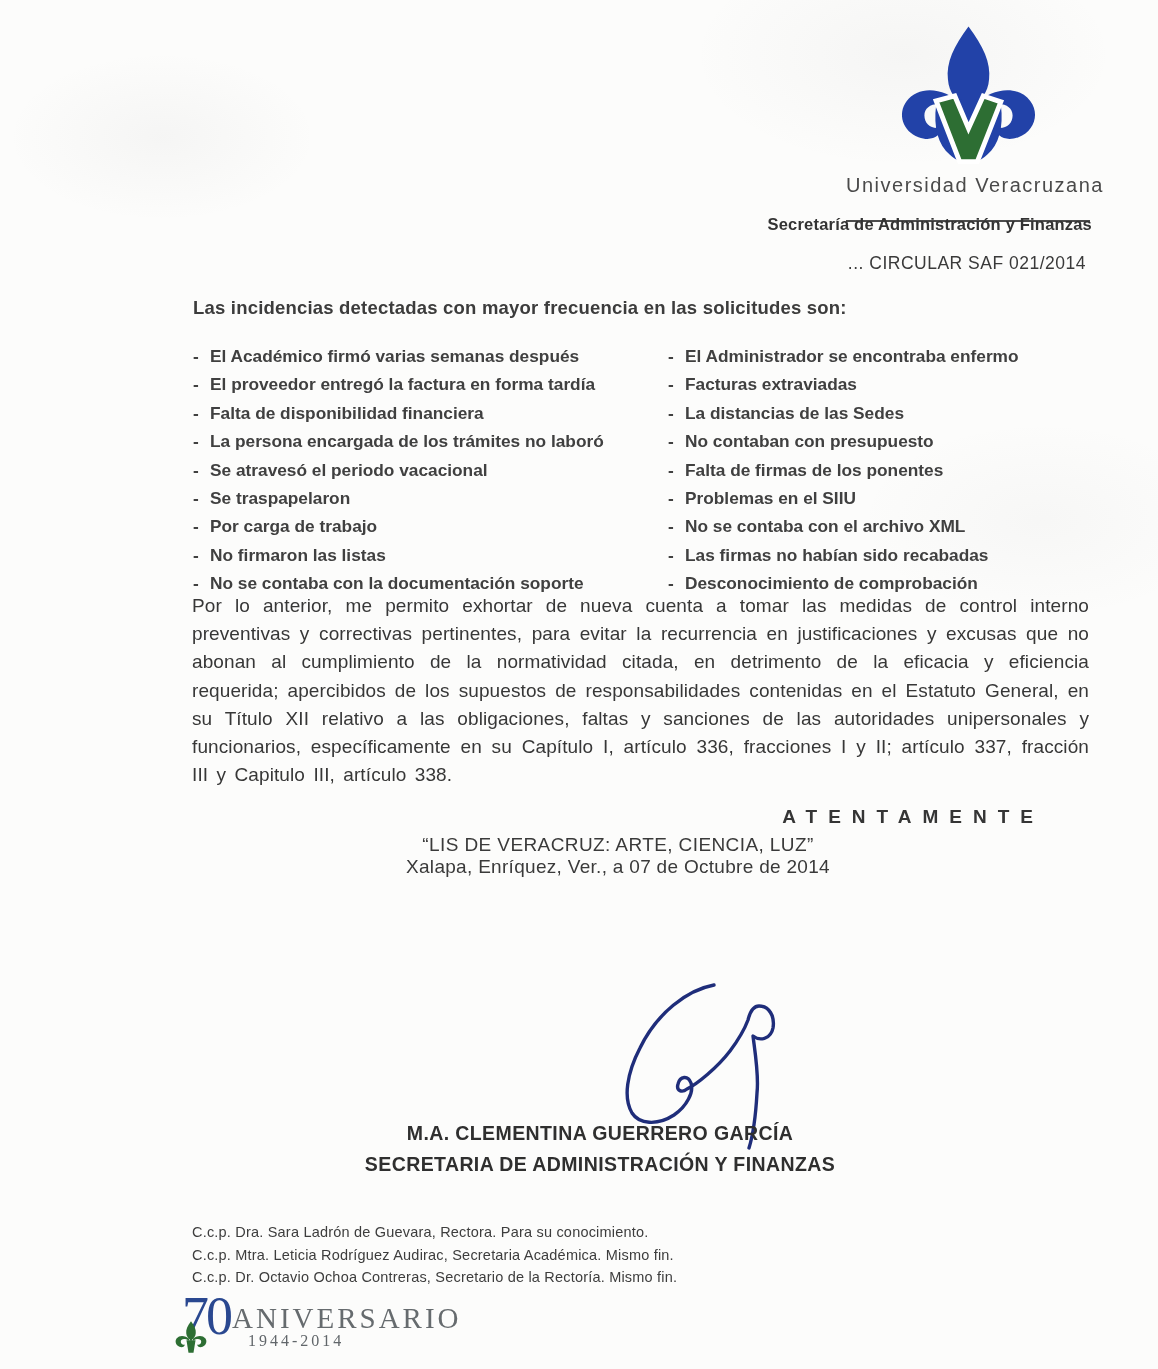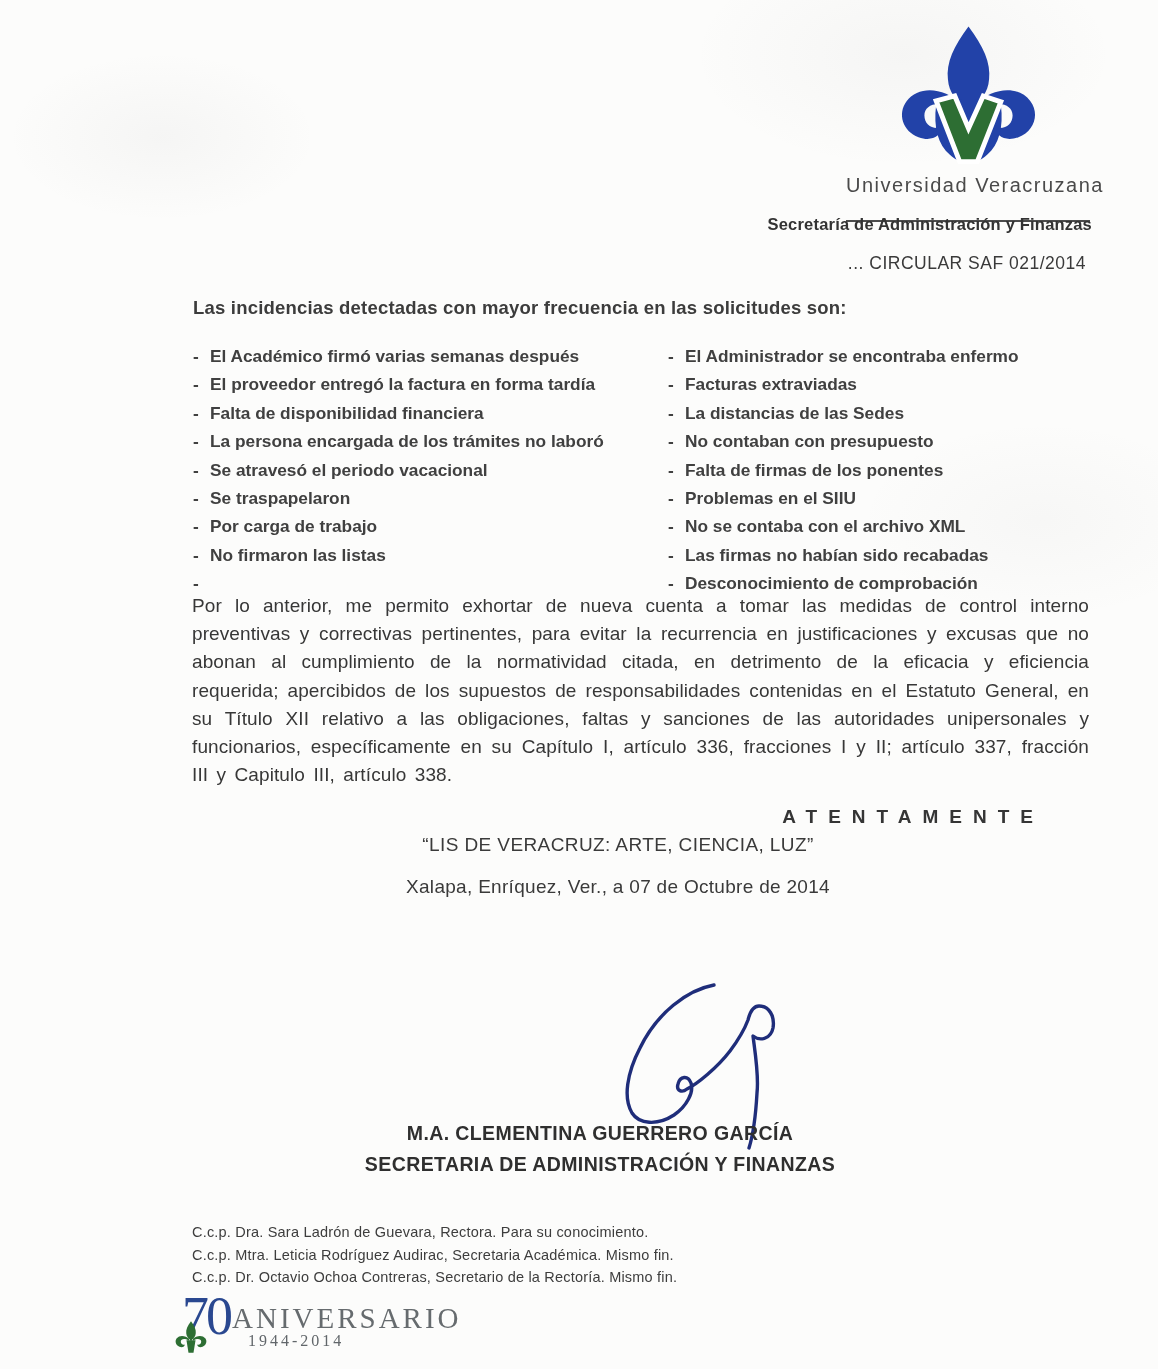--- a/index.html
+++ b/index.html
@@ -59,21 +59,21 @@
     font-size:19px;line-height:28.2px;color:#373737;
     text-align:justify;word-spacing:3px;letter-spacing:.1px;
   }
 
   
   .closing{
     position:absolute;left:192px;top:806px;width:852px;text-align:center;color:#3a3a3a;
   }
   .salutation{font-size:19px;font-weight:700;letter-spacing:11px;text-indent:11px;color:#353535;text-align:right;}
   .motto{font-size:19px;margin-top:6px;letter-spacing:.4px;}
-  .place-date{font-size:19px;margin-top:20px;letter-spacing:.3px;}
+  .place-date{font-size:19px;margin-top:0;letter-spacing:.3px;}
 
   
   .signature{position:absolute;left:612px;top:980px;width:172px;height:172px;}
   .signer{
     position:absolute;left:192px;top:1122px;width:816px;text-align:center;color:#2f2f2f;
   }
   .signer .name{font-size:19.5px;font-weight:700;letter-spacing:.4px;}
   .signer .title{font-size:19.5px;font-weight:700;letter-spacing:.4px;margin-top:8px;}
 
   
@@ -143,20 +143,21 @@
       <div class="issue">
           <span class="dash">-</span>
           <span>Por carga de trabajo</span>
         </div>
       <div class="issue">
           <span class="dash">-</span>
           <span>No firmaron las listas</span>
         </div>
       <div class="issue">
           <span class="dash">-</span>
+          <span>No se contaba con la documentación soporte</span>
         </div>
     </div>
     <div class="col right">
       <div class="issue">
           <span class="dash">-</span>
           <span>El Administrador se encontraba enfermo</span>
         </div>
       <div class="issue">
           <span class="dash">-</span>
           <span>Facturas extraviadas</span>

